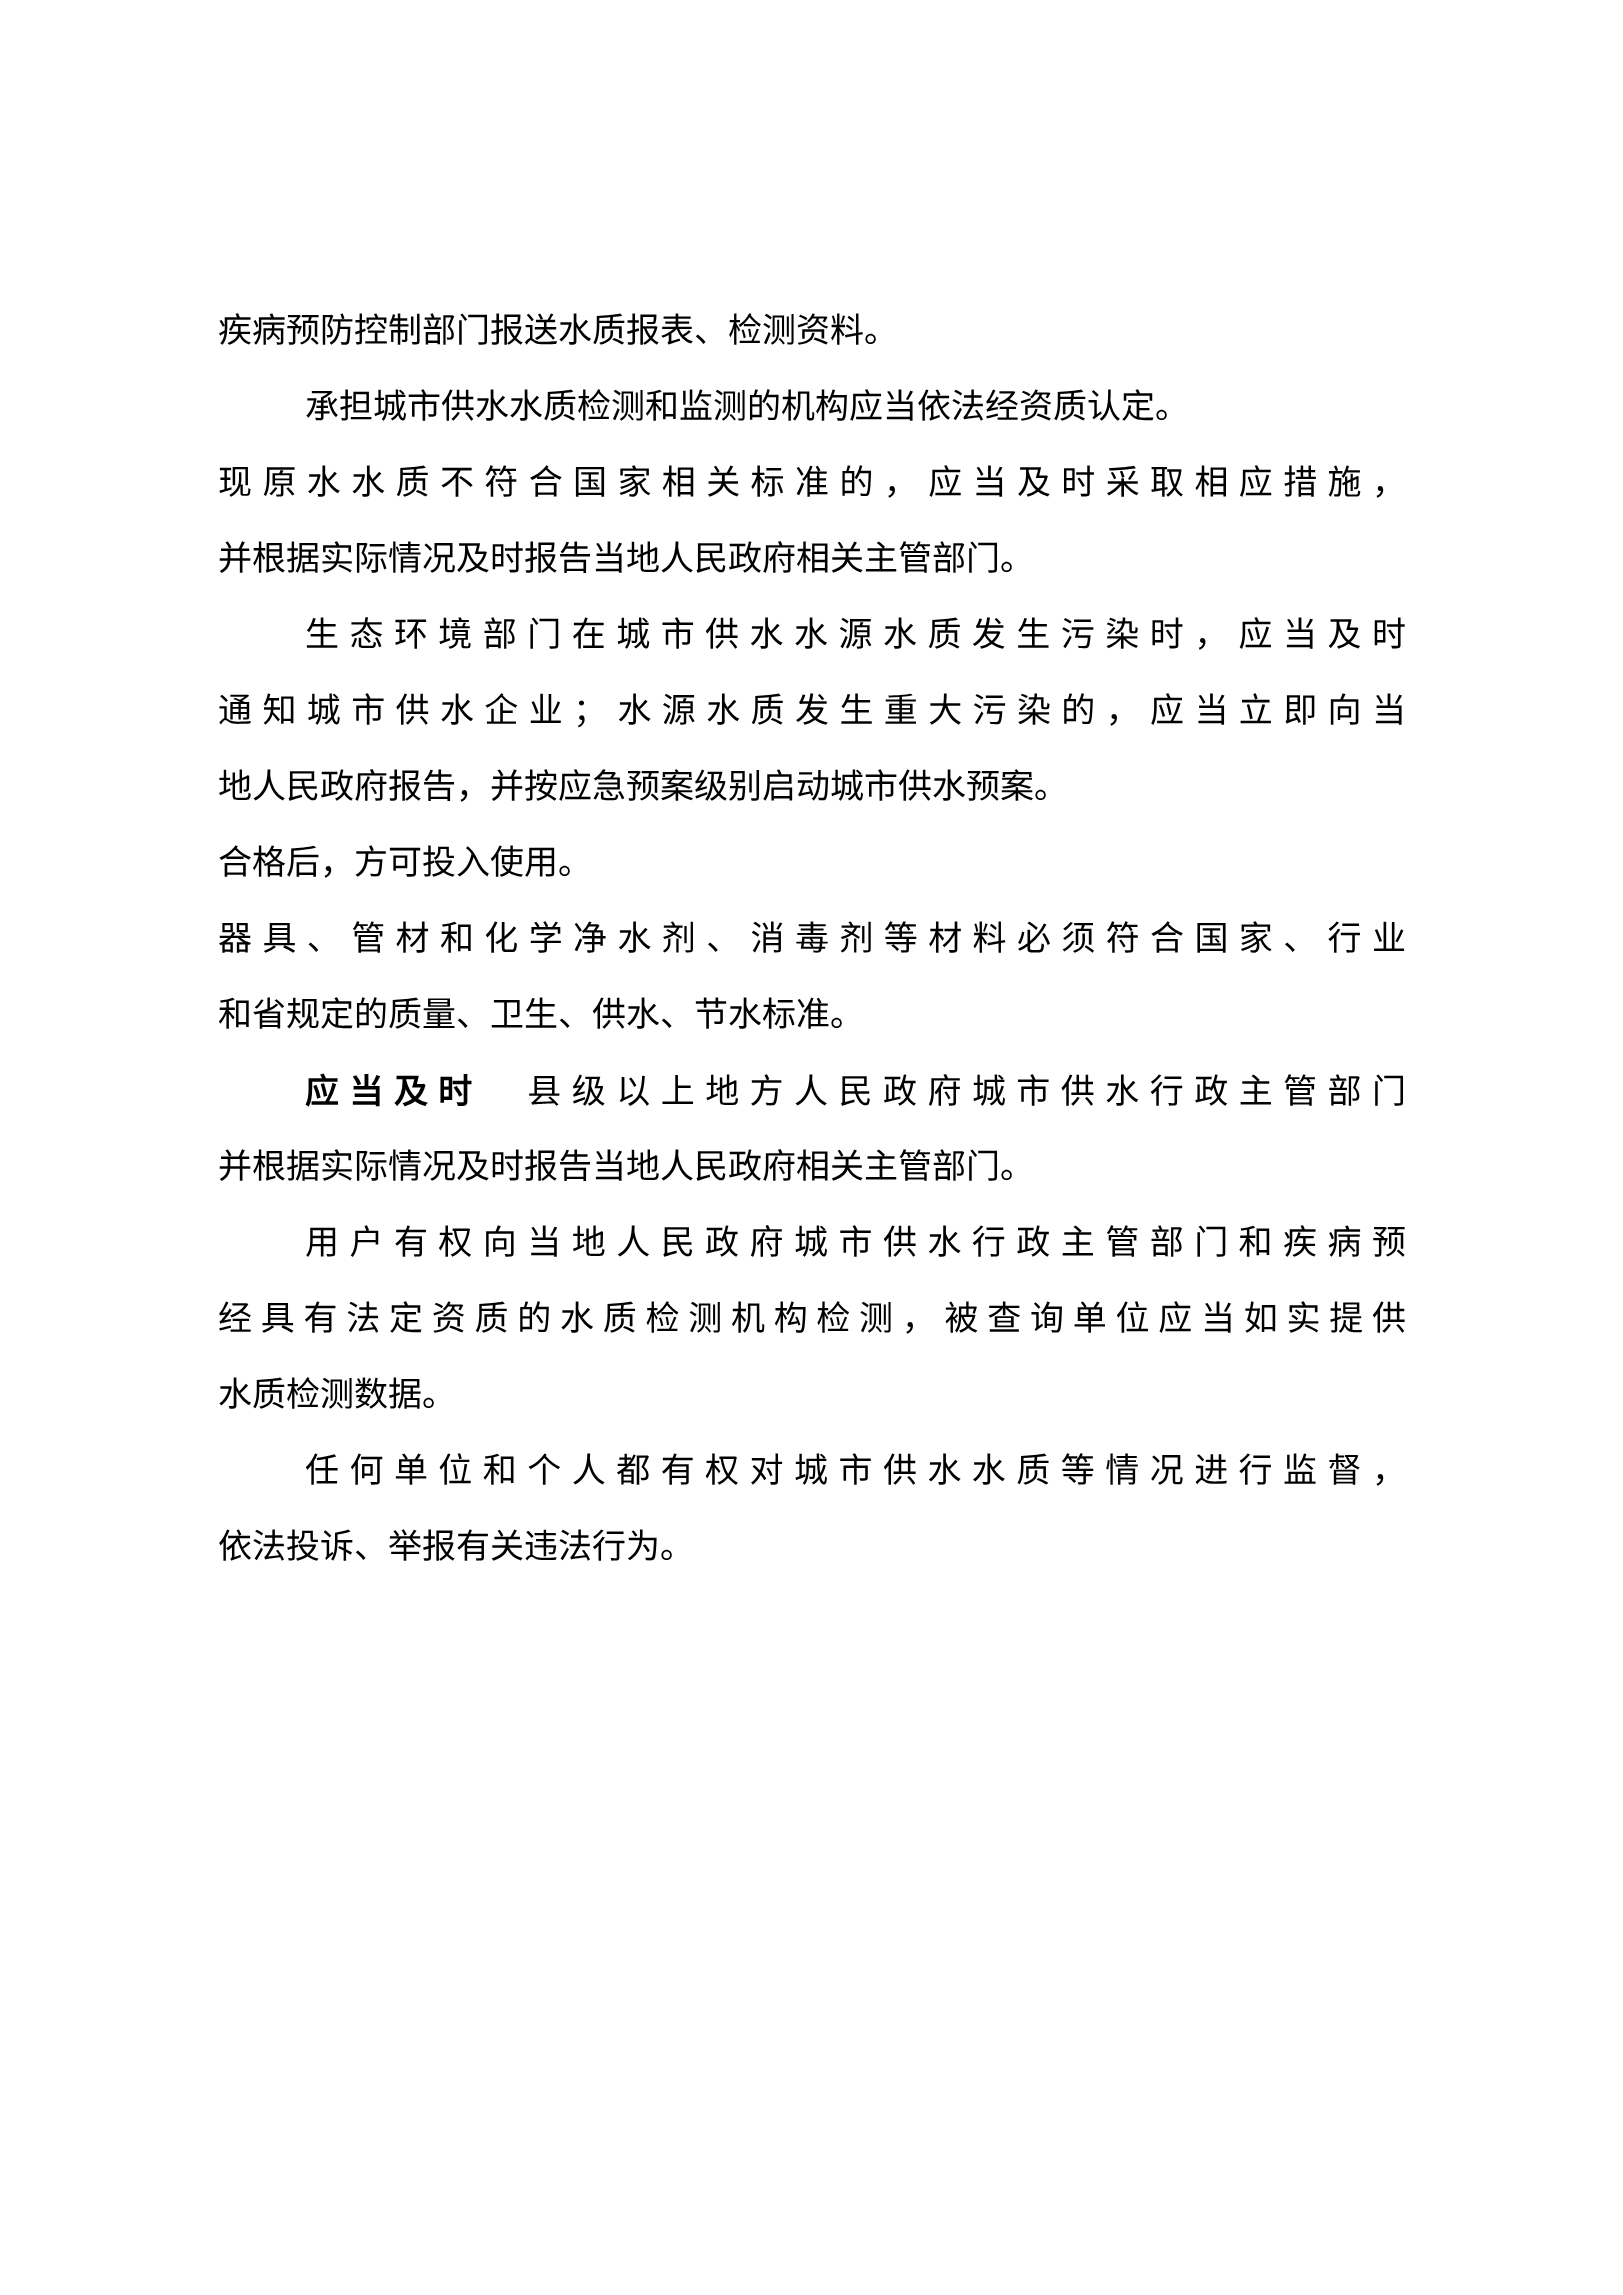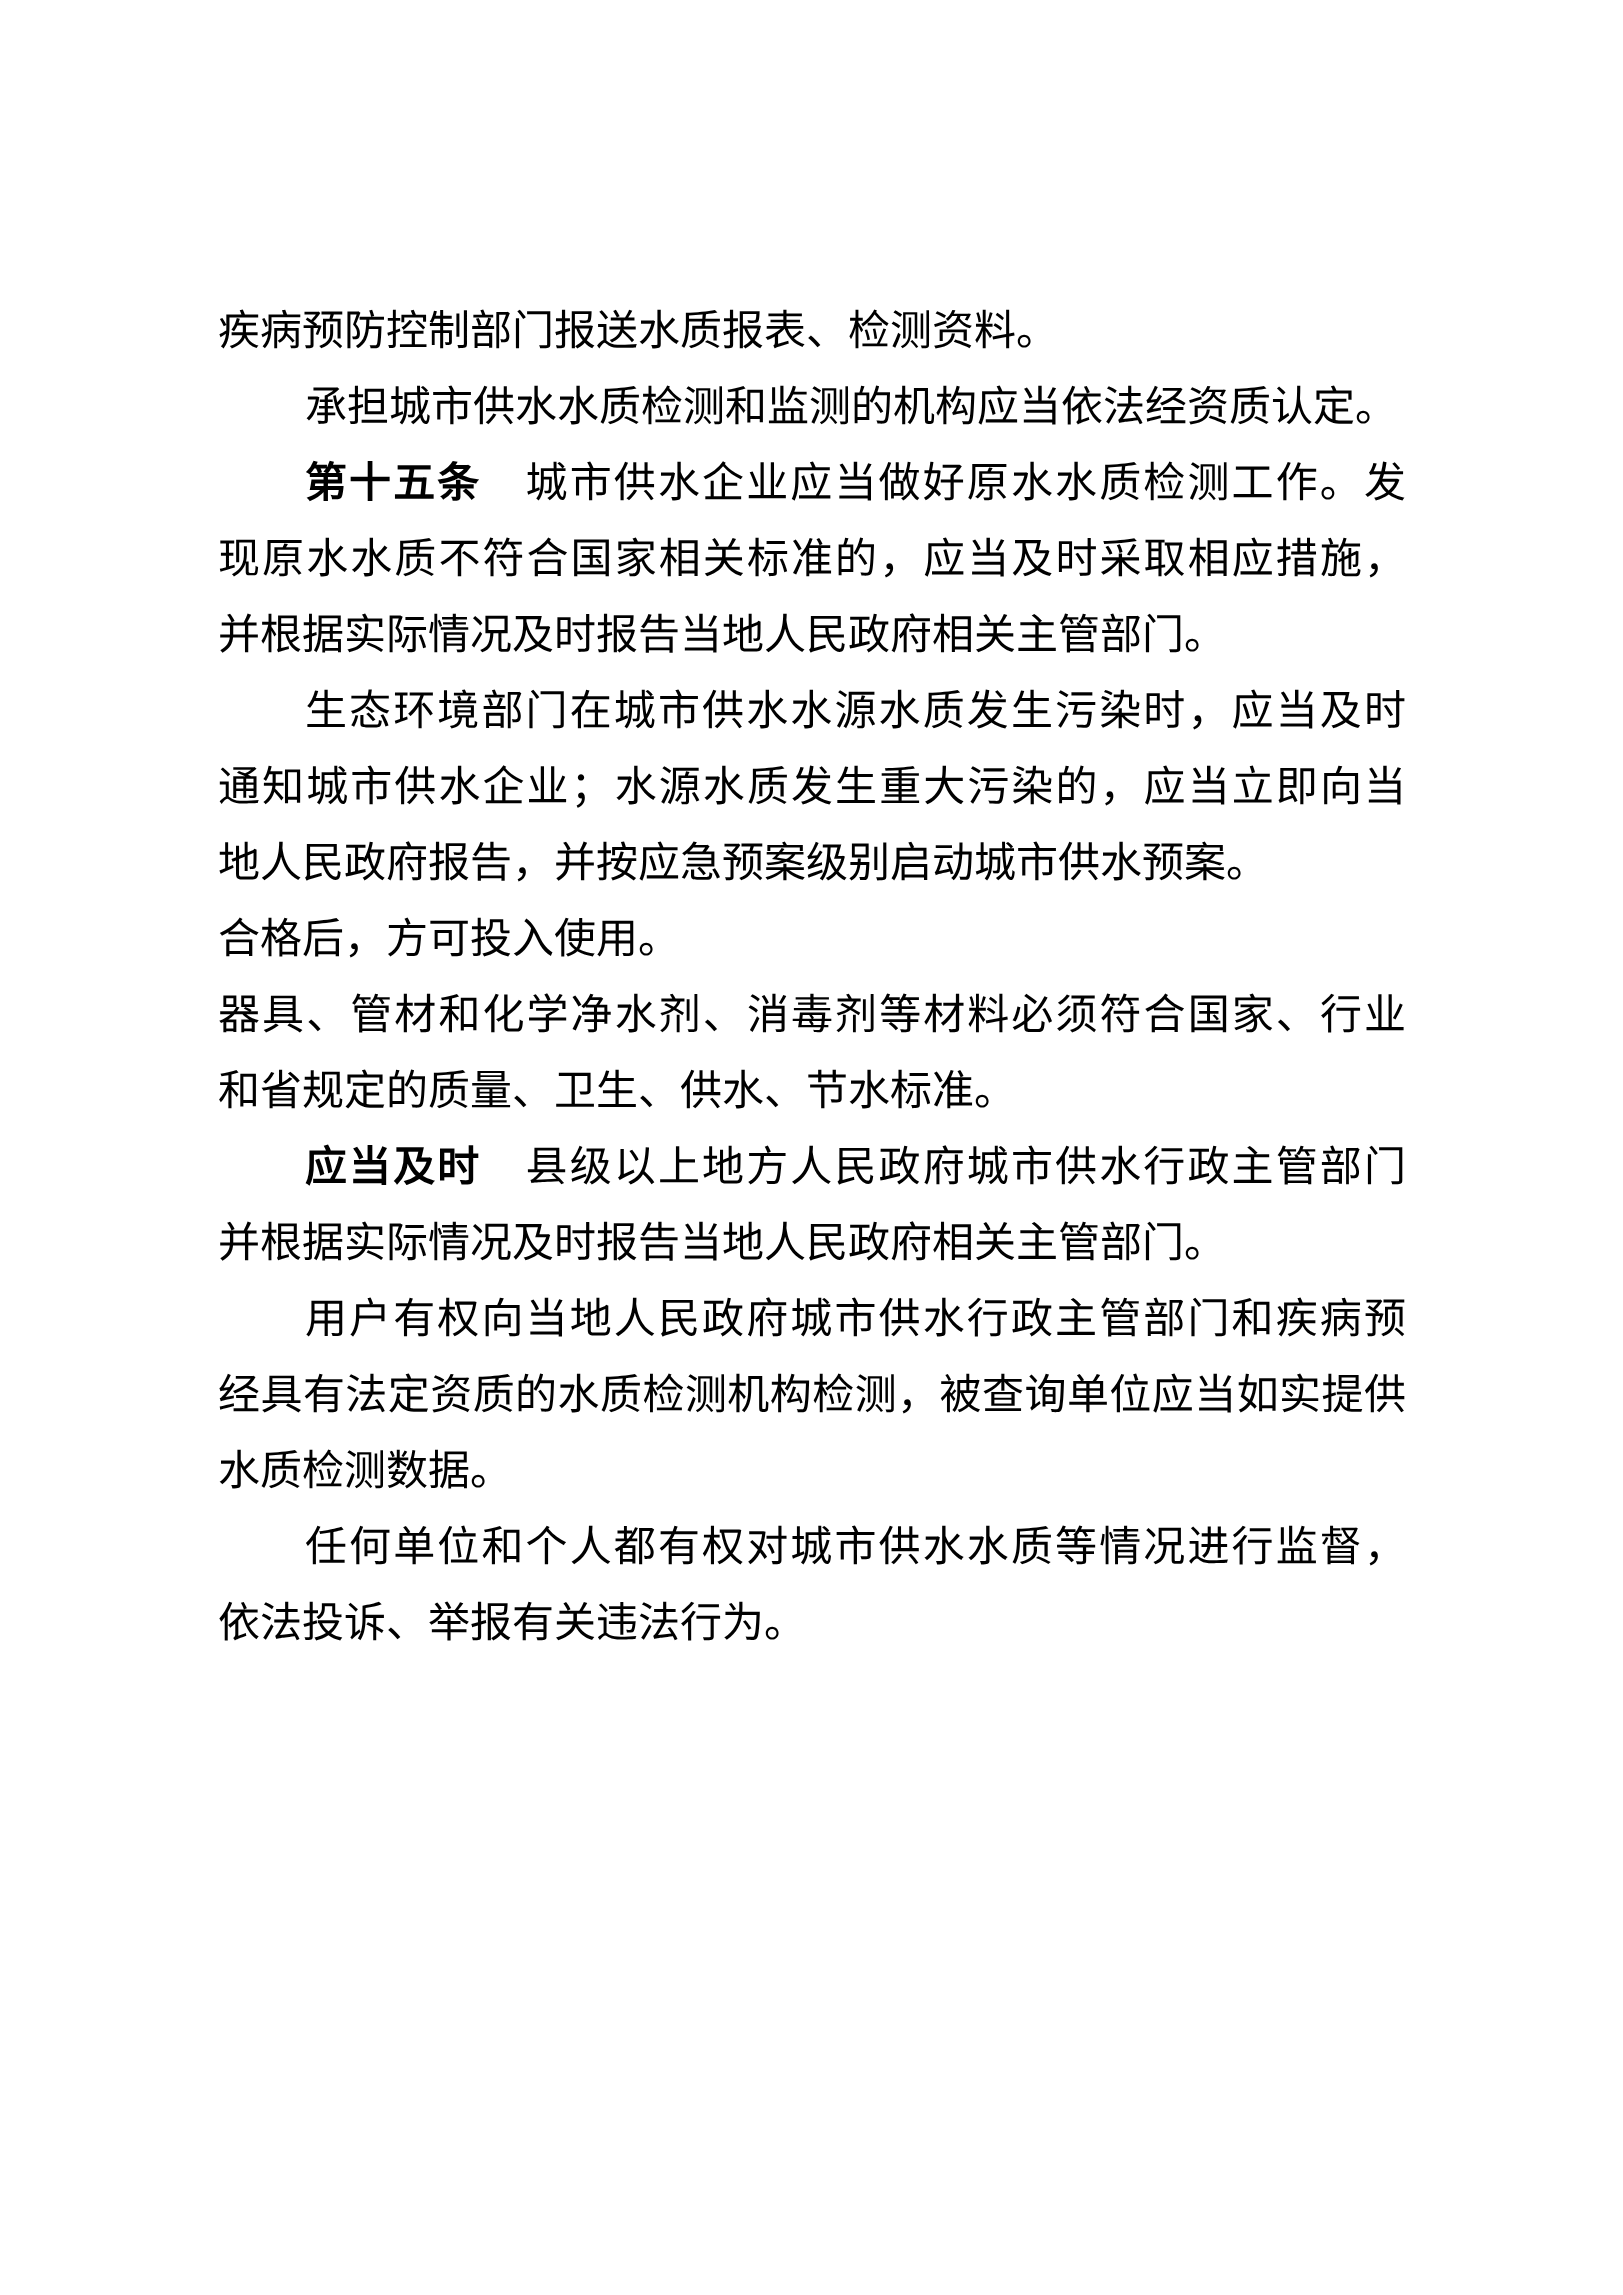--- a/index.html
+++ b/index.html
@@ -26,21 +26,21 @@
     position: absolute;
     left: 218px;
     top: 293px;
     width: 1188px;
   }
   .ln {
     margin: 0;
     padding: 0;
     height: 76px;
     line-height: 76px;
-    font-size: 42px;
+    font-size: 34px;
     letter-spacing: 0;
     text-align: justify;
     text-align-last: justify;
     word-break: keep-all;
   }
   .ln.last {
     text-align: left;
     text-align-last: auto;
   }
   .ln.ind {
@@ -54,21 +54,20 @@
 </style>
 </head>
 <body>
 
 <div class="page">
   <div class="textblock">
 
     <p class="ln last">疾病预防控制部门报送水质报表、检测资料。</p>
     <p class="ln ind last">承担城市供水水质检测和监测的机构应当依法经资质认定。</p>
 
-    <p class="ln ind"><b class="art">第十五条</b><span>　城市供水企业应当做好原水水质检测工作。发</span></p>
     <p class="ln">现原水水质不符合国家相关标准的，应当及时采取相应措施，</p>
     <p class="ln last">并根据实际情况及时报告当地人民政府相关主管部门。</p>
 
     <p class="ln ind">生态环境部门在城市供水水源水质发生污染时，应当及时</p>
     <p class="ln">通知城市供水企业；水源水质发生重大污染的，应当立即向当</p>
     <p class="ln last">地人民政府报告，并按应急预案级别启动城市供水预案。</p>
 
     <p class="ln last">合格后，方可投入使用。</p>
 
     <p class="ln">器具、管材和化学净水剂、消毒剂等材料必须符合国家、行业</p>

